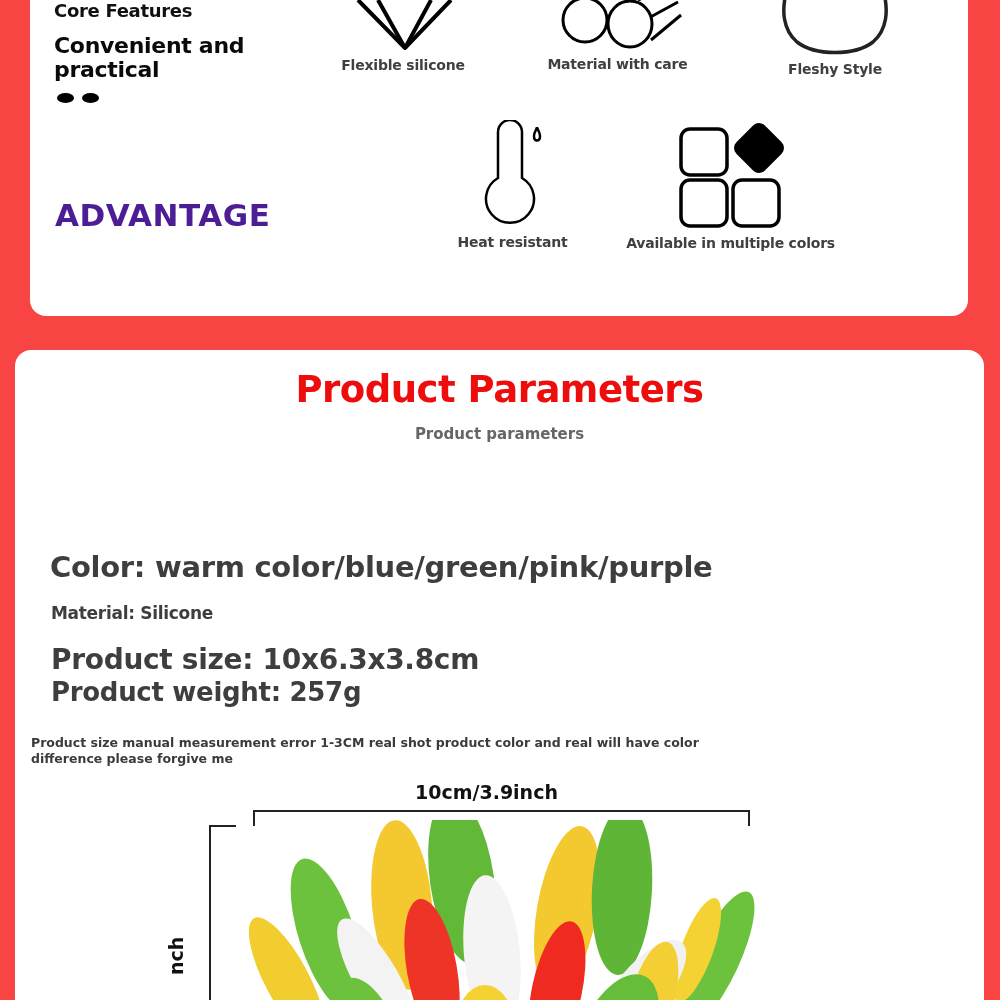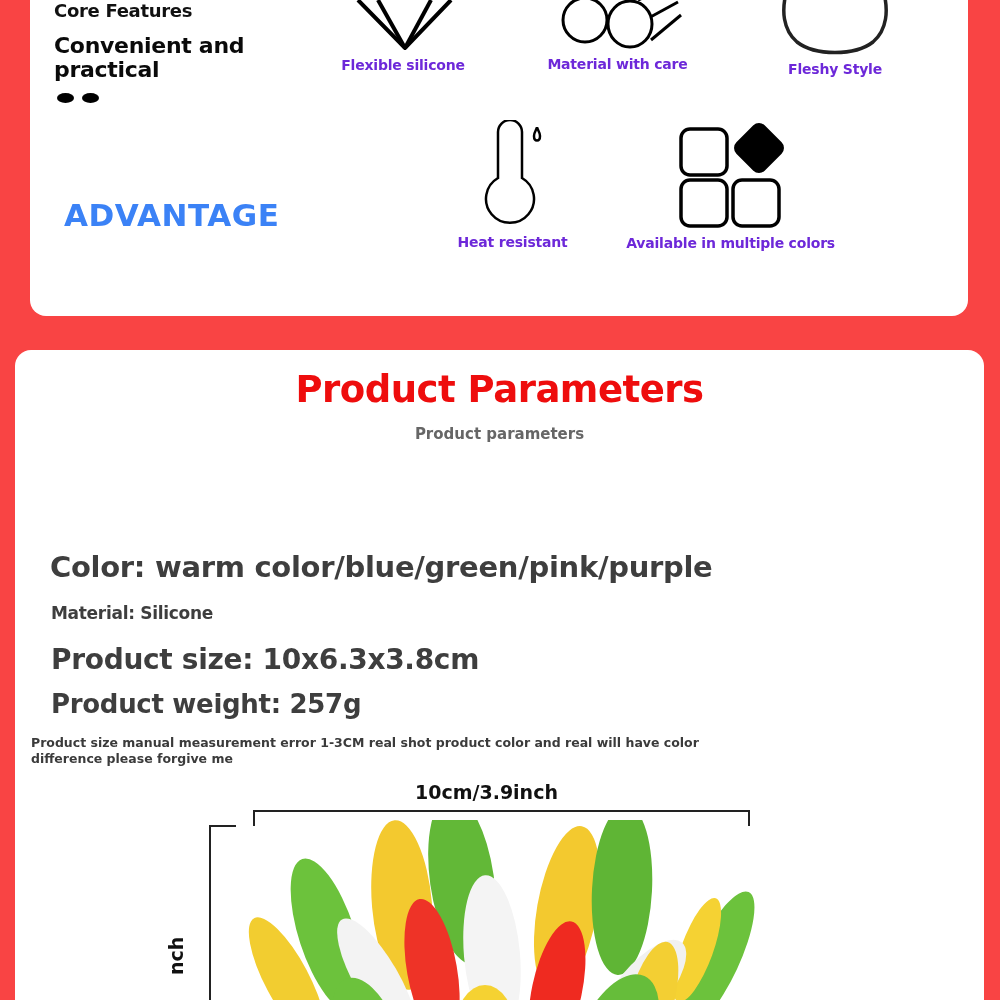--- a/index.html
+++ b/index.html
@@ -16,34 +16,34 @@
   }
   #card-top { left: 30px; top: -20px; width: 938px; height: 336px; }
   #card-params { left: 15px; top: 350px; width: 969px; height: 680px; }
 
   .abs { position: absolute; }
 
   .core-title { left: 24px; top: 20px; font-size: 18px; font-weight: bold; color: #111; letter-spacing: -0.3px; }
   .core-sub { left: 24px; top: 54px; font-size: 22px; font-weight: bold; color: #0a0a0a; line-height: 24px; width: 200px; letter-spacing: -0.3px; }
   .dots { left: 27px; top: 113px; display: flex; gap: 8px; }
   .dot { width: 17px; height: 10px; background: #000; border-radius: 50%; }
-  .advantage { left: 34px; top: 217px; font-size: 31px; font-weight: bold; color: #3b82f6; letter-spacing: 0.5px; }
+  .advantage { left: 25px; top: 217px; font-size: 31px; font-weight: bold; color: #4c1d95; letter-spacing: 0.5px; }
 
   .feature { position: absolute; text-align: center; }
-  .feature-label { font-size: 14px; font-weight: bold; color: #6d28d9; white-space: nowrap; letter-spacing: -0.2px; }
+  .feature-label { font-size: 14px; font-weight: bold; color: #404040; white-space: nowrap; letter-spacing: -0.2px; }
 
   .param-title { left: 0; width: 969px; top: 18px; text-align: center; font-size: 37px; font-weight: bold; color: #ee0d0d; letter-spacing: -0.5px; }
   .param-sub { left: 0; width: 969px; top: 75px; text-align: center; font-size: 15px; font-weight: bold; color: #666; }
 
   .spec { position: absolute; color: #3e3e3e; font-weight: bold; white-space: nowrap; letter-spacing: -0.3px; }
   .spec.s1 { left: 37px; top: 163px; font-size: 16px; }
   .spec.s2 { left: 35px; top: 200px; font-size: 29px; }
   .spec.s3 { left: 36px; top: 253px; font-size: 17px; }
   .spec.s4 { left: 36px; top: 293px; font-size: 28px; }
-  .spec.s5 { left: 36px; top: 339px; font-size: 26px; }
+  .spec.s5 { left: 36px; top: 327px; font-size: 26px; }
 
   .note { left: 16px; top: 385px; width: 720px; font-size: 12.5px; font-weight: bold; color: #3b3b3b; line-height: 16px; }
 
   .dim-label { left: 400px; top: 431px; font-size: 19px; font-weight: bold; color: #111; }
   .dim-bracket-top { left: 238px; top: 460px; width: 497px; height: 16px; border: 2px solid #222; border-bottom: none; }
   .dim-bracket-left { left: 194px; top: 475px; width: 27px; height: 300px; border: 2px solid #222; border-right: none; border-bottom: none; }
   .dim-vert-label { left: 150px; top: 625px; font-size: 19px; font-weight: bold; color: #111; transform: rotate(-90deg); transform-origin: left top; white-space: nowrap; }
   .product-photo { left: 232px; top: 470px; width: 510px; height: 210px; overflow: hidden; }
 </style>
 </head>

